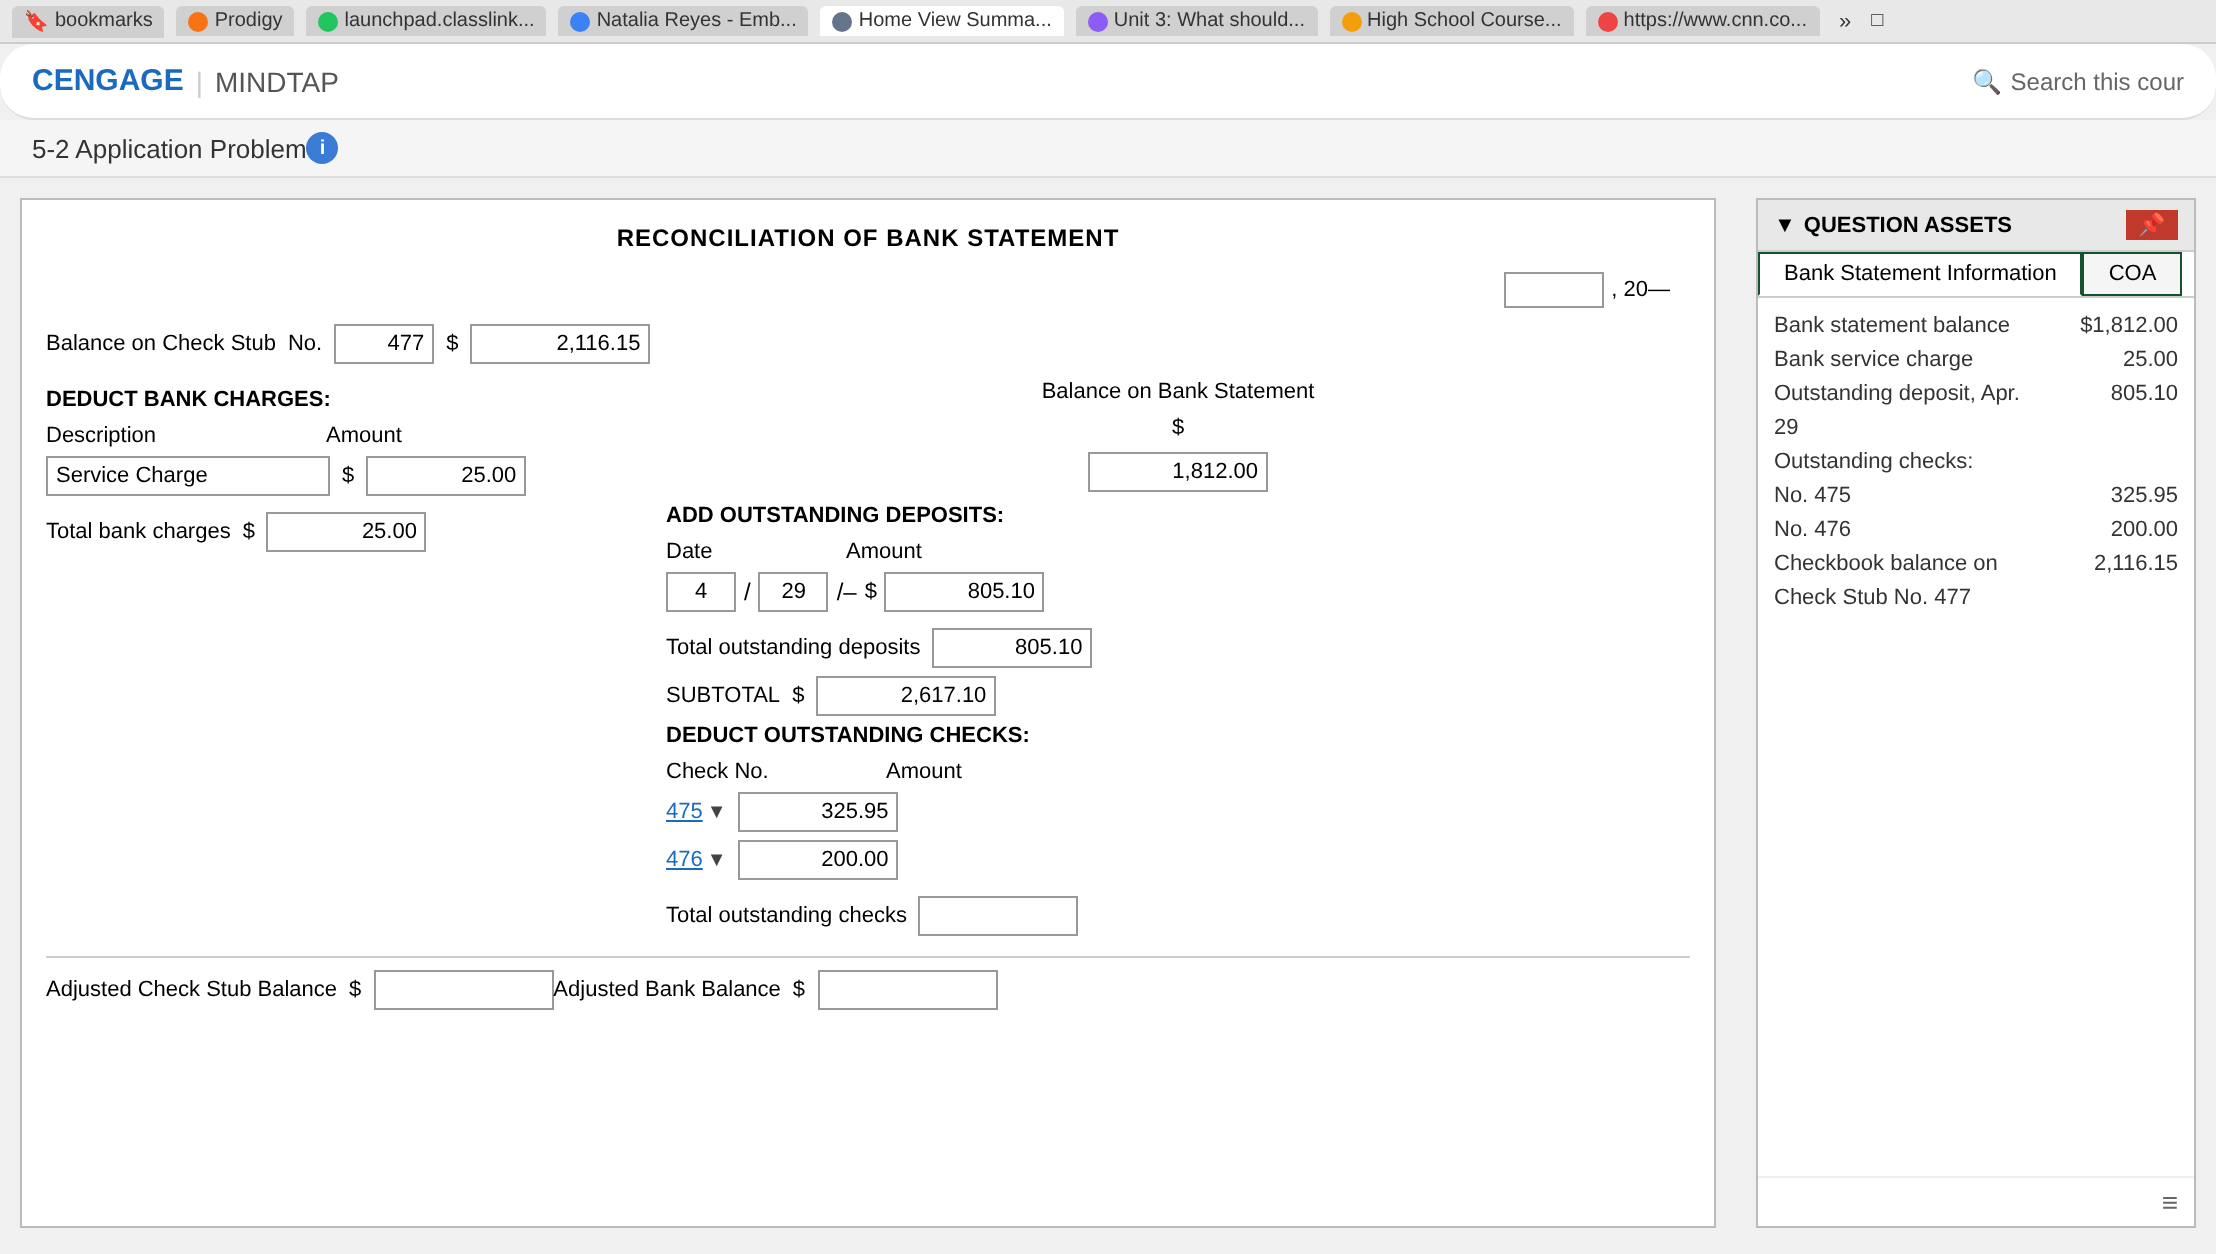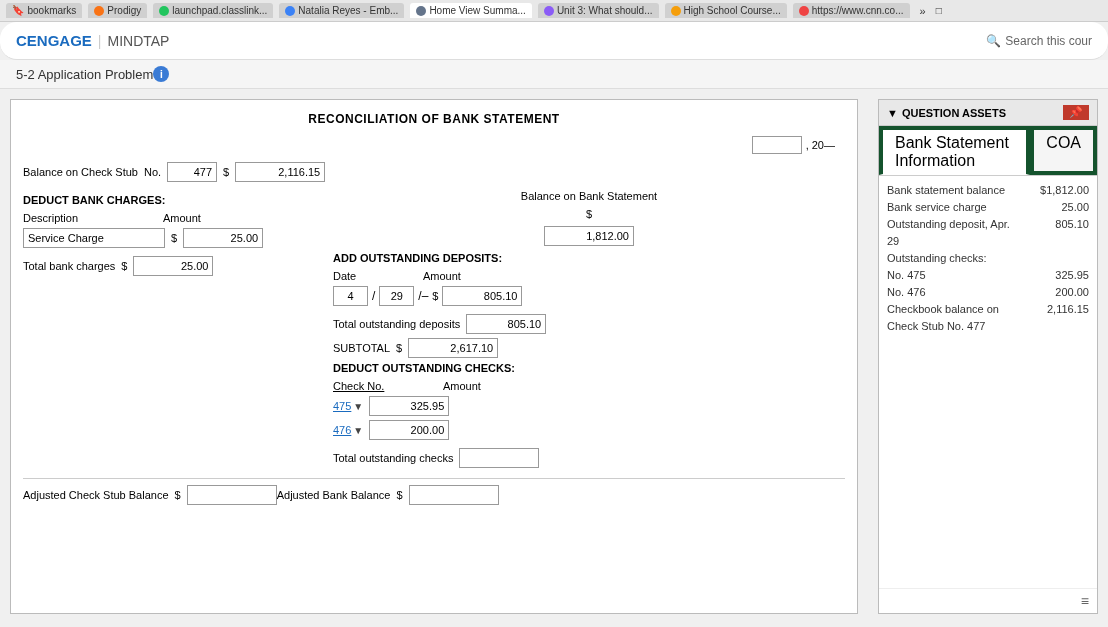--- a/index.html
+++ b/index.html
@@ -287,22 +287,22 @@
       font-size: 11px;
       padding: 1px 6px;
       cursor: pointer;
     }
     .qa-tabs {
       display: flex;
       border-bottom: 1px solid #ccc;
     }
     .qa-tab {
       padding: 4px 12px;
-      font-size: 16px;
-      border: 4px solid #14532d;
+      font-size: 11px;
+      border: 1px solid #14532d;
       background: #f5f5f5;
       cursor: pointer;
     }
     .qa-tab.active {
       background: #fff;
       border-bottom: 1px solid #fff;
     }
     .qa-body {
       padding: 8px;
       font-size: 11px;
@@ -459,21 +459,21 @@
         </div>
 
         <div class="subtotal-row">
           <span class="subtotal-label">SUBTOTAL</span>
           <span class="dollar-sign">$</span>
           <input class="input-field" style="width: 90px;" type="text" value="2,617.10">
         </div>
 
         <div class="section-header">DEDUCT OUTSTANDING CHECKS:</div>
         <div class="col-headers">
-          <span class="col-header" style="width:100px;text-decoration:underline;">Check No.</span>
+          <span class="col-header" style="width:100px;">Check No.</span>
           <span class="col-header">Amount</span>
         </div>
 
         <div class="check-row">
           <div class="select-wrapper">
             <span class="check-no-label">475</span>
             <span class="check-arrow">▼</span>
           </div>
           <input class="amount-input" type="text" value="325.95" style="">
         </div>

